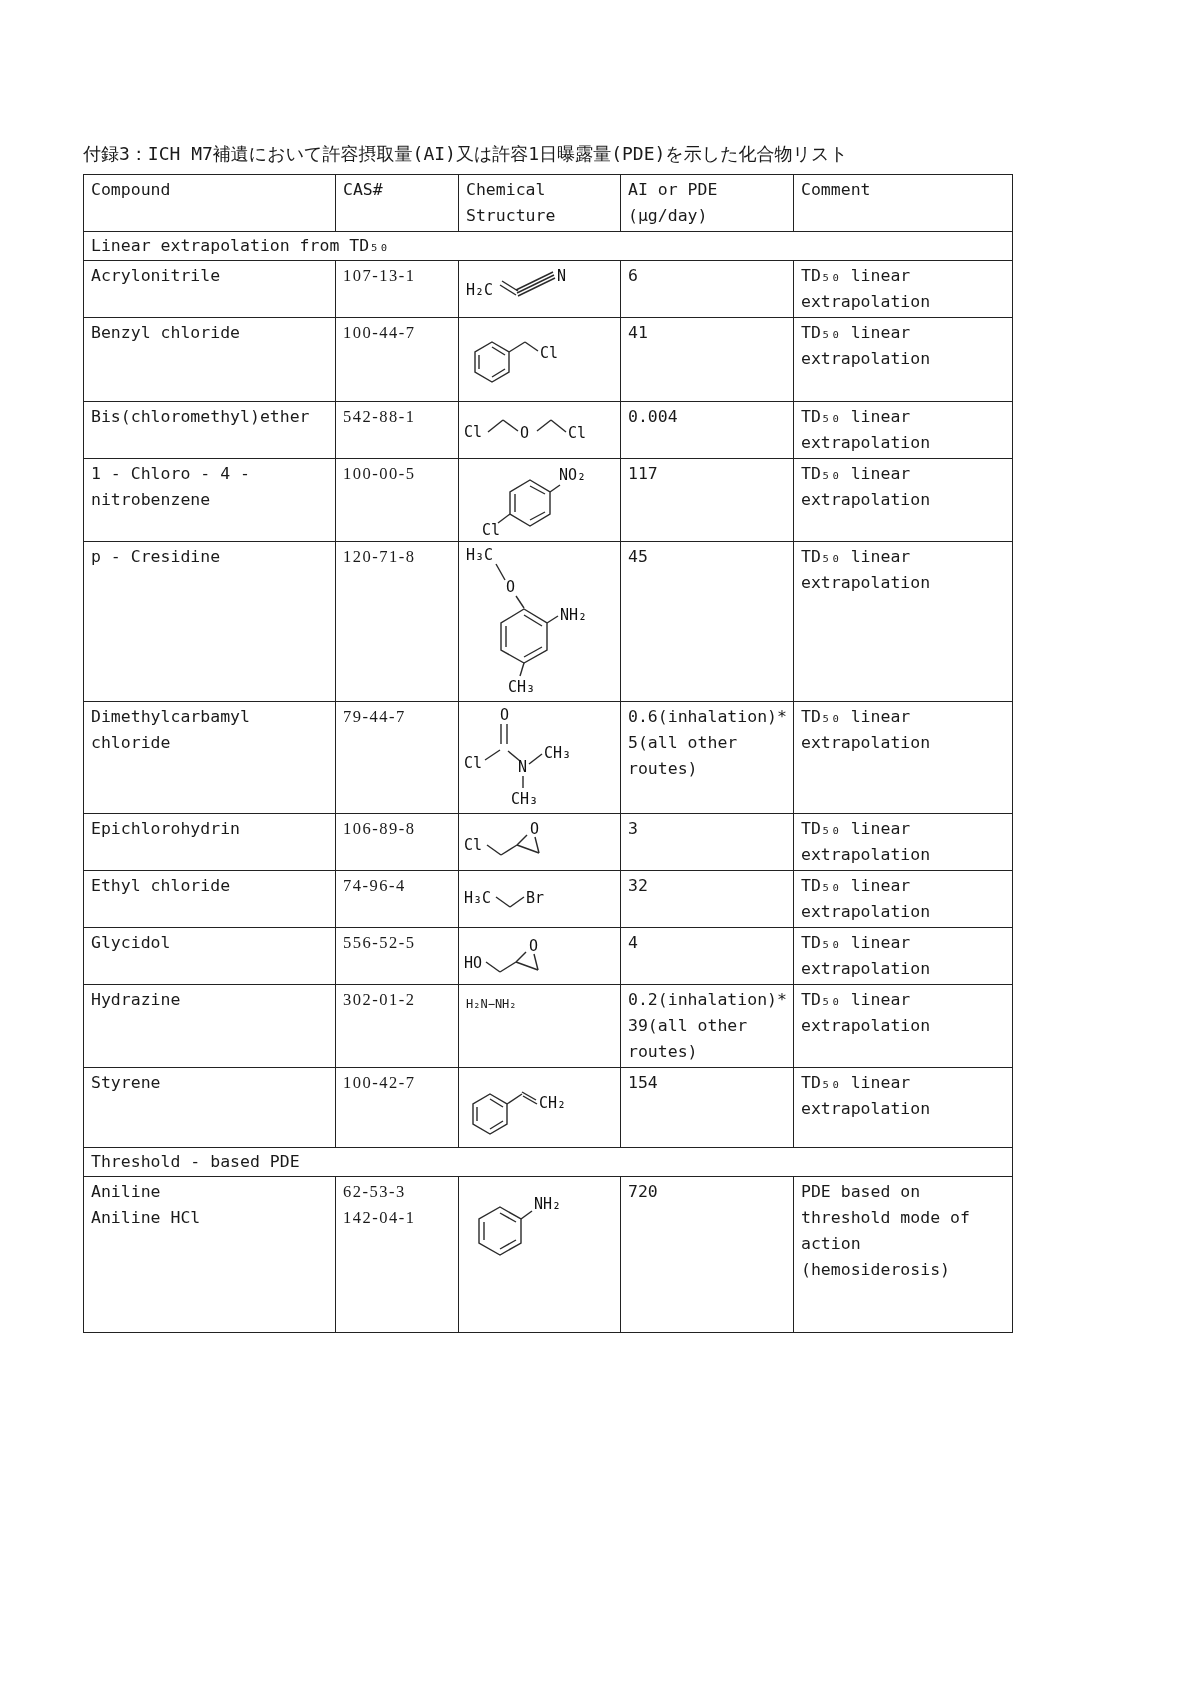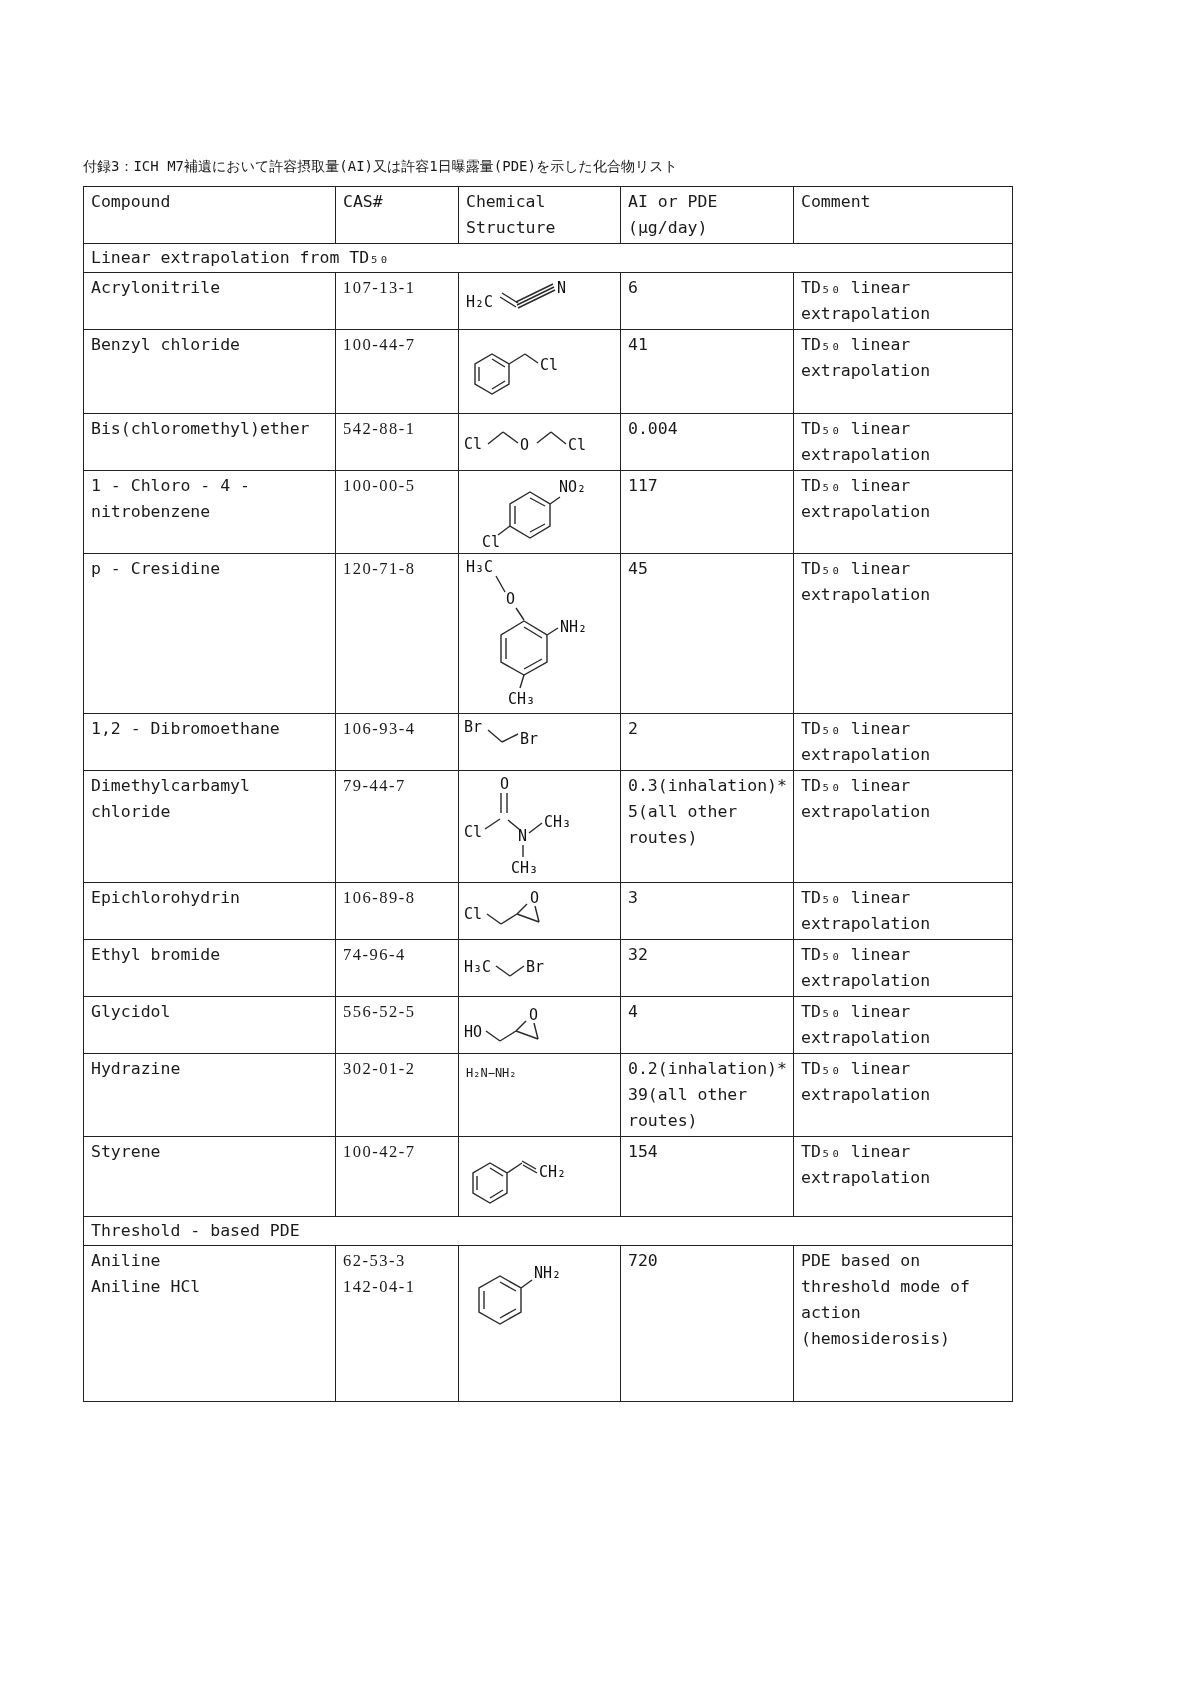--- a/index.html
+++ b/index.html
@@ -2,21 +2,21 @@
 <html><head>
 <meta charset="utf-8">
 <style>
   html,body { margin:0; padding:0; }
   body {
     width:1181px; height:1695px; position:relative;
     background:#ffffff; color:#1a1a1a;
     font-family:"DejaVu Sans Mono", monospace;
   }
   .doc { position:absolute; left:83px; top:138px; width:932px; }
-  .title { font-size:14px; line-height:24px; margin:16px 0 8px 0; font-weight:normal; }
+  .title { font-size:18px; line-height:24px; margin:4px 0 8px 0; font-weight:normal; }
   table.compounds { border-collapse:collapse; table-layout:fixed; width:929px;padding-left:20px; }
   td { border:1.5px solid #222; vertical-align:top; padding:2px 6px 2px 7px;
        font-size:16.5px; line-height:26px; word-wrap:break-word; }
   td.cas { letter-spacing:1.5px;font-family:Liberation Serif, serif; }
   td.section { padding:1px 7px; }
   td.structure { padding:2px 3px; }
   .structure-text { font-size:12px; padding:4px 2px 0 4px; }
   svg { display:block; }
   svg line, svg polygon { stroke:#2a2a2a; stroke-width:1.4; fill:none; }
   svg text { font-family:"DejaVu Sans Mono", monospace; font-size:15px; fill:#111; }
@@ -153,58 +153,41 @@
           <text x="46" y="148">CH₃</text>
         </svg>
       </td>
       <td>
             <div>45</div>
             <div></div>
           </td>
       <td>TD₅₀ linear extrapolation</td>
     </tr>
 
-    <tr style="height:54px">
-      <td>1,2 - Dibromoethane</td>
-      <td class="cas">106-93-4</td>
-      <td class="structure">
-        <svg width="150" height="40">
-          <text x="2" y="16">Br</text>
-          <line x1="26" y1="14" x2="40" y2="26"></line>
-              <line x1="40" y1="26" x2="56" y2="18"></line>
-          <text x="58" y="28">Br</text>
-        </svg>
-      </td>
-      <td>
-            <div>2</div>
-            <div></div>
-          </td>
-      <td>TD₅₀ linear extrapolation</td>
-    </tr>
 
     <tr style="height:112px">
       <td>Dimethylcarbamyl chloride</td>
       <td class="cas">79-44-7</td>
       <td class="structure">
         <svg width="150" height="104">
           <text x="38" y="16">O</text>
           <line x1="39" y1="20" x2="39" y2="40"></line>
               <line x1="45" y1="20" x2="45" y2="40"></line>
           <text x="2" y="64">Cl</text>
           <line x1="23" y1="56" x2="38" y2="46"></line>
           <line x1="46" y1="47" x2="58" y2="57"></line>
           <text x="56" y="68">N</text>
           <line x1="67" y1="60" x2="80" y2="50"></line>
           <text x="82" y="54">CH₃</text>
           <line x1="61" y1="72" x2="61" y2="84"></line>
           <text x="49" y="100">CH₃</text>
         </svg>
       </td>
       <td>
-            <div>0.3(inhalation)*</div>
+            <div>0.6(inhalation)*</div>
             <div>5(all other routes)</div>
           </td>
       <td>TD₅₀ linear extrapolation</td>
     </tr>
 
     <tr style="height:57px">
       <td>Epichlorohydrin</td>
       <td class="cas">106-89-8</td>
       <td class="structure">
         <svg width="150" height="46">
@@ -218,21 +201,21 @@
         </svg>
       </td>
       <td>
             <div>3</div>
             <div></div>
           </td>
       <td>TD₅₀ linear extrapolation</td>
     </tr>
 
     <tr style="height:57px">
-      <td>Ethyl bromide</td>
+      <td>Ethyl chloride</td>
       <td class="cas">74-96-4</td>
       <td class="structure">
         <svg width="150" height="40">
           <text x="2" y="30">H₃C</text>
           <line x1="34" y1="24" x2="48" y2="34"></line>
               <line x1="48" y1="34" x2="62" y2="24"></line>
           <text x="64" y="30">Br</text>
         </svg>
       </td>
       <td>

